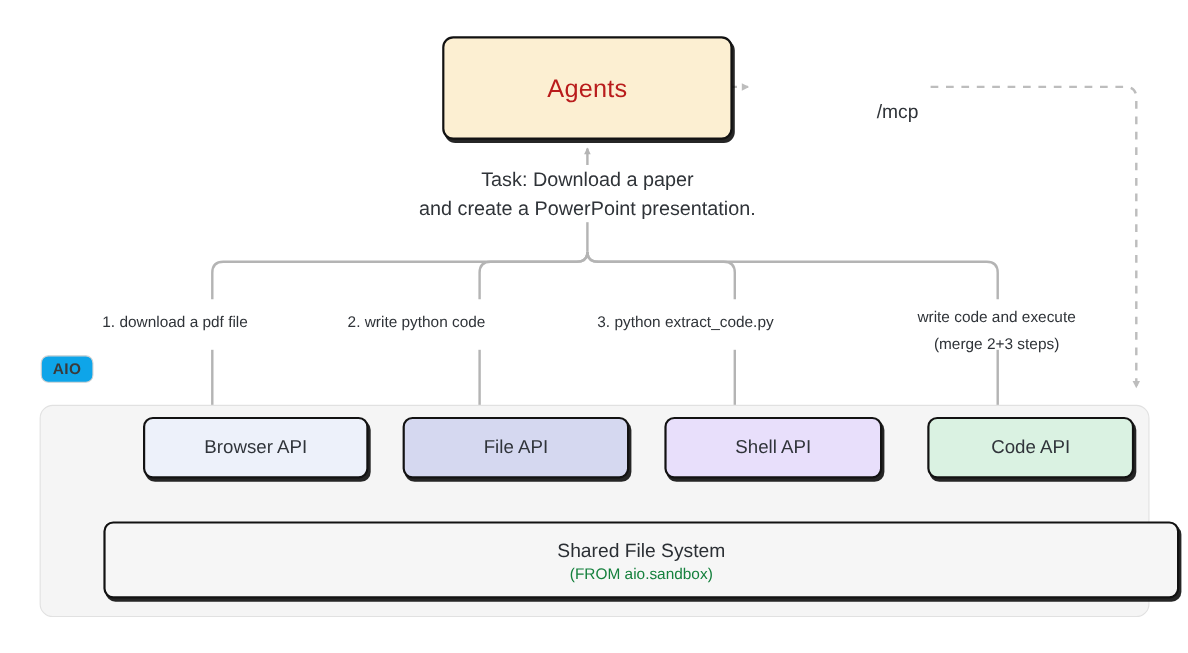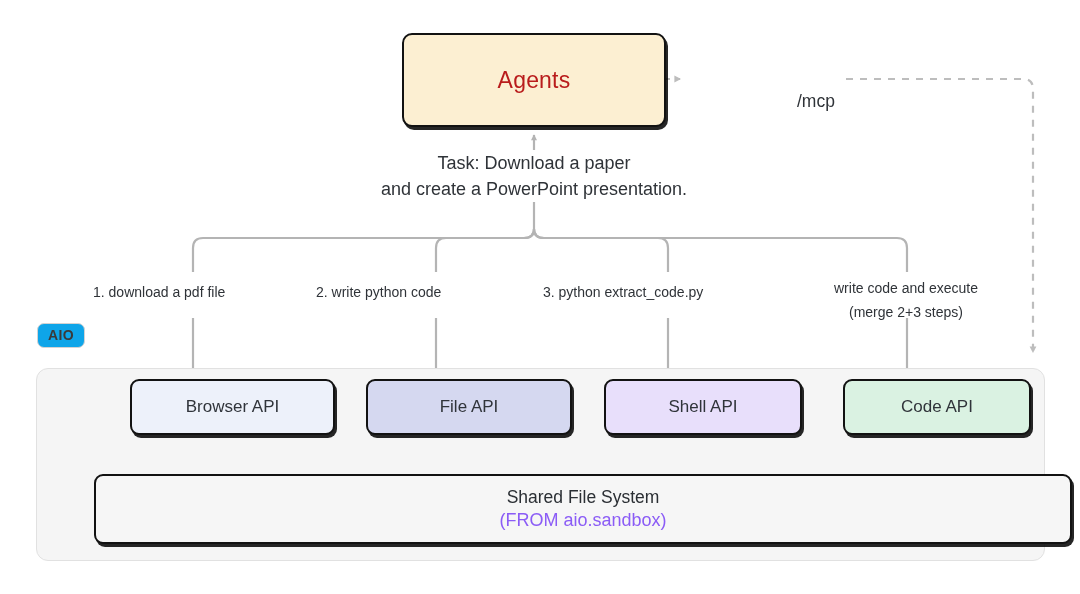--- a/index.html
+++ b/index.html
@@ -158,22 +158,22 @@
     align-items: center;
     justify-content: center;
     box-shadow: 2px 3px 0 rgba(0,0,0,0.85);
   }
   .fs-title {
     font-size: 17.5px;
     color: #2b2f34;
     margin-bottom: 2px;
   }
   .fs-sub {
-    font-size: 18px;
-    color: #8b5cf6;
+    font-size: 14px;
+    color: #15803d;
   }
 </style>
 </head>
 <body>
 
 <div id="canvas">
 
   <svg id="wires" viewBox="0 0 1080 594" xmlns="http://www.w3.org/2000/svg">
     <defs>
       <marker id="arrowSolid" markerWidth="10" markerHeight="10" refX="6.2" refY="4" orient="auto" markerUnits="userSpaceOnUse">

